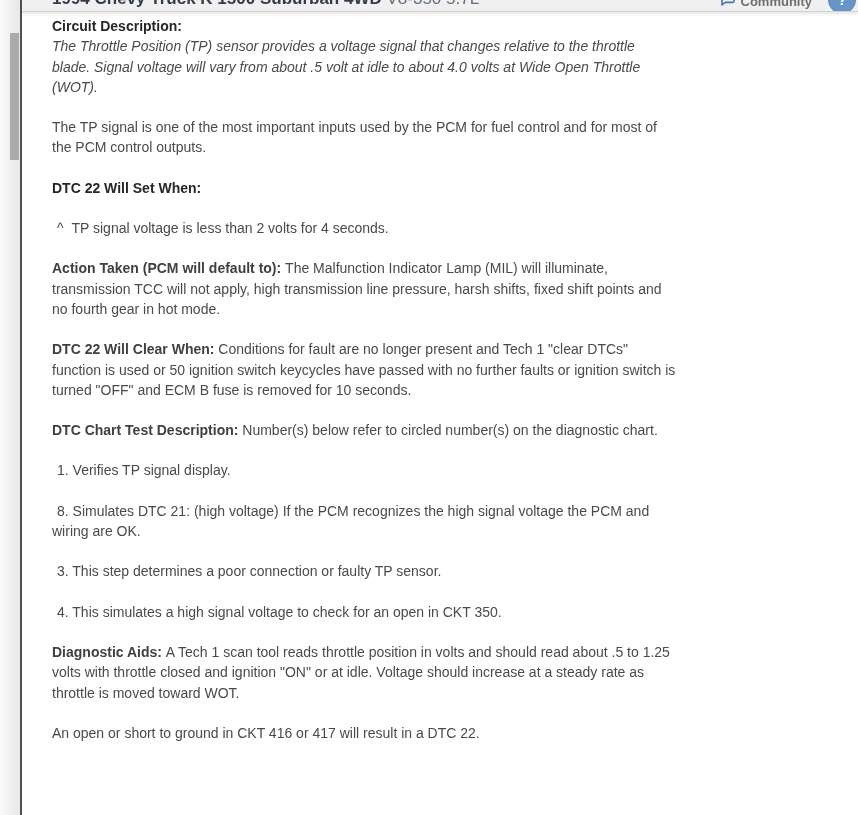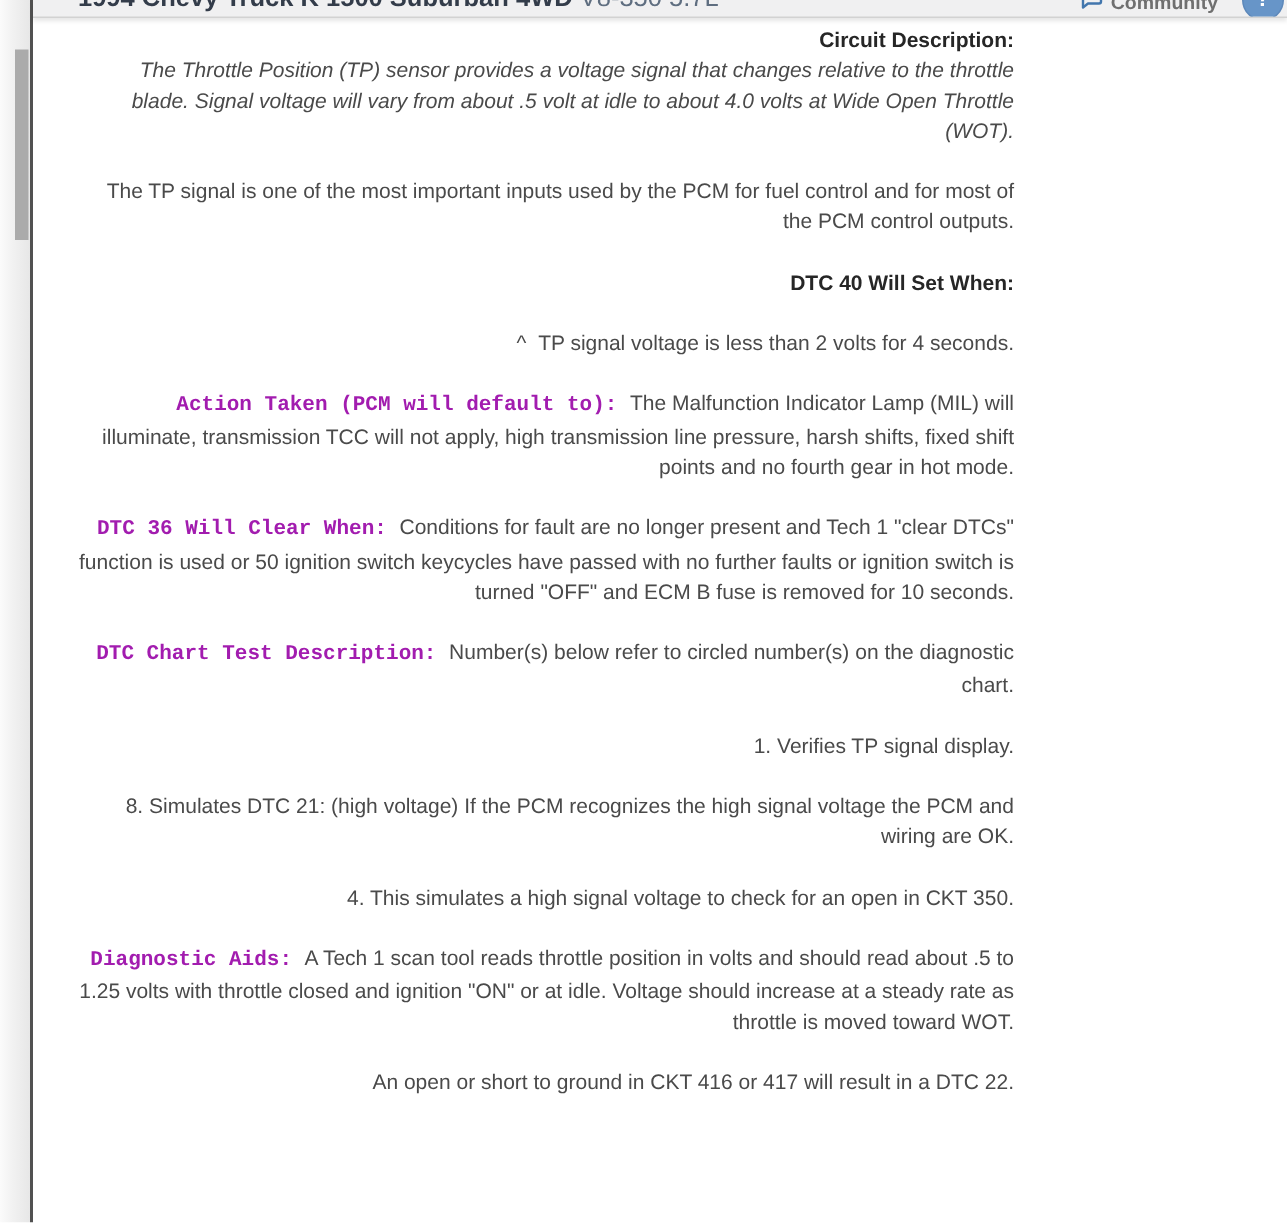--- a/index.html
+++ b/index.html
@@ -54,25 +54,25 @@
     background: #6795c8; border: 1px solid #5d88ba;
     color: #ffffff; font-size: 15px; font-weight: bold;
     text-align: center; line-height: 26px; cursor: pointer;
   }
 
   
   .doc {
     position: absolute; left: 30px; top: 16px; width: 624px;
     font-size: 14px; line-height: 20.3px; color: #4a4a4a;
   }
-  .doc p { margin: 20px 0 0 0; text-align: right; }
+  .doc p { margin: 20px 0 0 0; }
   .doc p:first-child { margin-top: 0; }
   .doc p.heading { font-weight: bold; color: #262626; }
   .doc p.heading + p.body { margin-top: 0; font-style: italic; }
-  .doc b { color: #a21caf; font-family: Liberation Mono, monospace; }
+  .doc b { color: #404040; }
   .doc p.bullet, .doc p.numbered { text-indent: 5px; }
   .tick { letter-spacing: 2px; }
 </style>
 </head>
 <body>
 
 <div class="scroll-track">
   <div class="scroll-thumb"></div>
 </div>
 <div class="panel-divider"></div>
@@ -96,25 +96,26 @@
     </div>
     <div class="help-btn">
       <span>?</span>
     </div>
   </div>
 
   <div class="doc">
       <p class="heading">Circuit Description:</p>
       <p class="body">The Throttle Position (TP) sensor provides a voltage signal that changes relative to the throttle blade. Signal voltage will vary from about .5 volt at idle to about 4.0 volts at Wide Open Throttle (WOT).</p>
       <p class="body">The TP signal is one of the most important inputs used by the PCM for fuel control and for most of the PCM control outputs.</p>
-      <p class="heading">DTC 40 Will Set When:</p>
+      <p class="heading">DTC 22 Will Set When:</p>
       <p class="bullet"><span class="tick">^&nbsp;</span>TP signal voltage is less than 2 volts for 4 seconds.</p>
       <p class="body"><b>Action Taken (PCM will default to): </b>The Malfunction Indicator Lamp (MIL) will illuminate, transmission TCC will not apply, high transmission line pressure, harsh shifts, fixed shift points and no fourth gear in hot mode.</p>
-      <p class="body"><b>DTC 36 Will Clear When: </b>Conditions for fault are no longer present and Tech 1 "clear DTCs" function is used or 50 ignition switch keycycles have passed with no further faults or ignition switch is turned "OFF" and ECM B fuse is removed for 10 seconds.</p>
+      <p class="body"><b>DTC 22 Will Clear When: </b>Conditions for fault are no longer present and Tech 1 "clear DTCs" function is used or 50 ignition switch keycycles have passed with no further faults or ignition switch is turned "OFF" and ECM B fuse is removed for 10 seconds.</p>
       <p class="body"><b>DTC Chart Test Description: </b>Number(s) below refer to circled number(s) on the diagnostic chart.</p>
       <p class="numbered">1. Verifies TP signal display.</p>
       <p class="numbered">8. Simulates DTC 21: (high voltage) If the PCM recognizes the high signal voltage the PCM and wiring are OK.</p>
+      <p class="numbered">3. This step determines a poor connection or faulty TP sensor.</p>
       <p class="numbered">4. This simulates a high signal voltage to check for an open in CKT 350.</p>
       <p class="body"><b>Diagnostic Aids: </b>A Tech 1 scan tool reads throttle position in volts and should read about .5 to 1.25 volts with throttle closed and ignition "ON" or at idle. Voltage should increase at a steady rate as throttle is moved toward WOT.</p>
       <p class="body">An open or short to ground in CKT 416 or 417 will result in a DTC 22.</p>
     </div>
 
 </div>
 
 </body></html>

